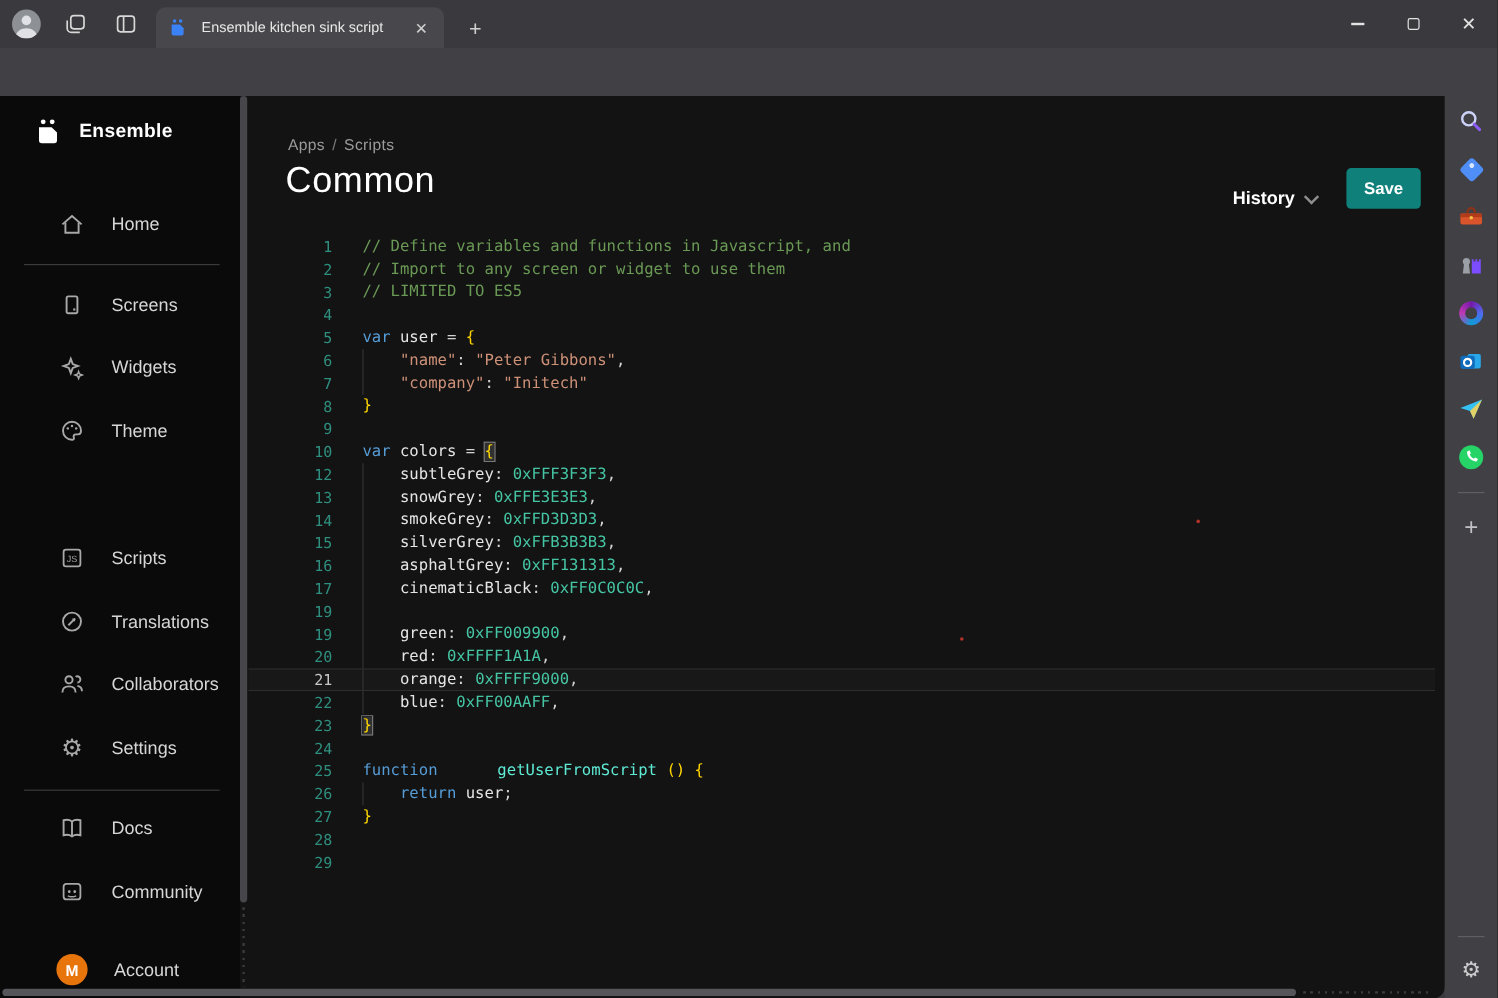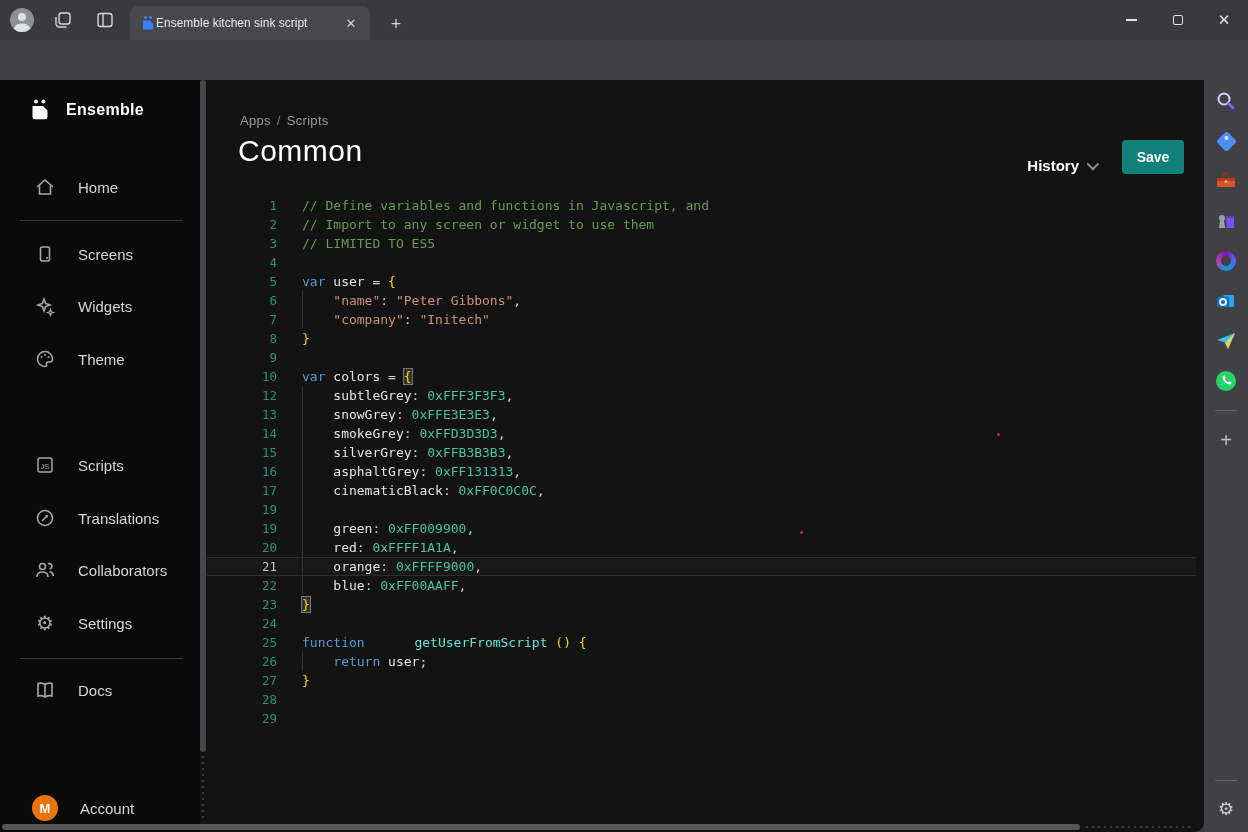--- a/index.html
+++ b/index.html
@@ -5,21 +5,21 @@
   * { margin:0; padding:0; box-sizing:border-box; }
   html,body { width:1248px; height:832px; overflow:hidden; background:#202020; }
   .window { position:relative; width:1248px; height:832px; font-family:"Liberation Sans",sans-serif; background:#3a3a3e; }
 
   
   .titlebar { position:absolute; left:0; top:0; width:100%; height:40px; background:#3a3a3e; }
   .avatar { position:absolute; left:10px; top:8px; width:24px; height:24px; border-radius:50%; background:#8d9196; overflow:hidden; }
   .avatar svg { position:absolute; left:0; top:0; }
   .tb-icon { position:absolute; top:9px; width:22px; height:22px; display:flex; align-items:center; justify-content:center; }
   .tab { position:absolute; left:130px; top:6px; width:240px; height:34px; background:#47474c; border-radius:8px 8px 0 0; display:flex; align-items:center; padding:0 10px; }
-  .tab-title { color:#e9e9e9; font-size:12px; margin-left:0; flex:1; white-space:nowrap; overflow:hidden; }
+  .tab-title { color:#e9e9e9; font-size:12px; margin-left:12px; flex:1; white-space:nowrap; overflow:hidden; }
   .tab-close { color:#cfcfcf; font-size:13px; width:18px; height:18px; display:flex; align-items:center; justify-content:center; border-radius:4px; }
   .newtab { position:absolute; left:384px; top:12px; color:#d0d0d0; font-size:18px; width:24px; height:24px; display:flex; align-items:center; justify-content:center; }
   .winctl { position:absolute; top:5px; width:32px; height:30px; display:flex; align-items:center; justify-content:center; color:#e3e3e3; }
   .winctl.min { left:1115px; } .winctl.max { left:1162px; } .winctl.close { left:1208px; font-size:15px; }
   .winctl .box { width:10px; height:10px; border:1px solid #e3e3e3; border-radius:2px; }
   .winctl .bar { width:11px; height:1.5px; background:#e3e3e3; }
 
   
   .toolbar { position:absolute; left:0; top:40px; width:100%; height:40px; background:#404045; }
   .nav-btn { position:absolute; top:48px; width:24px; height:24px; display:flex; align-items:center; justify-content:center; }
@@ -34,21 +34,21 @@
   .copilot { position:absolute; left:1212px; top:47px; width:26px; height:26px; border-radius:50%;
              background:radial-gradient(circle at 30% 30%, #7ee0f6, #3b7ff2 55%, #1f4ed8); }
 
   
   .page { position:absolute; left:0; top:80px; width:1204px; height:752px; background:#131313; border-bottom-right-radius:10px; overflow:hidden; }
 
   
   .app-sidebar { position:absolute; left:0; top:0; width:200px; height:100%; background:#0a0a0a; }
   .brand { position:absolute; left:28px; top:18px; display:flex; align-items:center; gap:14px; }
   .brand-name { color:#ffffff; font-size:16px; font-weight:bold; letter-spacing:.3px; }
-  .nav-item { position:absolute; left:0; width:200px; height:34px; display:flex; align-items:center; padding-left:34px; gap:22px; cursor:pointer; }
+  .nav-item { position:absolute; left:15px; width:200px; height:34px; display:flex; align-items:center; padding-left:34px; gap:22px; cursor:pointer; }
   .nav-icon { width:22px; height:22px; display:flex; align-items:center; justify-content:center; color:#a8a8a8; }
   .nav-label { color:#d6d6d6; font-size:15px; }
   .nav-divider { position:absolute; left:20px; width:163px; height:1px; background:#3a3a3a; }
   .gear-glyph { font-family:"DejaVu Sans",sans-serif; font-size:20px; color:#a8a8a8; line-height:1; }
   .account-avatar { width:26px; height:26px; border-radius:50%; background:#E8740C; color:#fff; font-size:13px; font-weight:bold; display:flex; align-items:center; justify-content:center; margin-left:-2px; }
 
   
   .v-scroll { position:absolute; left:199px; top:0; width:8px; height:100%; }
   .v-thumb { position:absolute; left:1px; top:0; width:6px; height:672px; background:#47474b; border-radius:3px; }
   .v-track { position:absolute; left:3px; top:676px; bottom:10px; width:2px;
@@ -291,20 +291,31 @@
 
       <div class="nav-item" style="top:593px">
         <span class="nav-icon">
             <svg width="22" height="22" fill="none" stroke="#a8a8a8" stroke-width="1.6">
               <path d="M11 5.5 c-2 -1.5 -4.5 -1.6 -7 -1 V17 c2.5 -.6 5 -.5 7 1 c2 -1.5 4.5 -1.6 7 -1 V4.5 c-2.5 -.6 -5 -.5 -7 1 Z"></path>
               <path d="M11 5.5 V18"></path>
             </svg>
           </span>
         <span class="nav-label">Docs</span>
       </div>
+      <div class="nav-item" style="top:646px">
+        <span class="nav-icon">
+            <svg width="22" height="22" fill="none" stroke="#a8a8a8" stroke-width="1.5">
+              <rect x="4" y="4.5" width="14" height="13" rx="2.5"></rect>
+              <ellipse cx="8.7" cy="11" rx="1.1" ry="1.3" fill="#a8a8a8" stroke="none"></ellipse>
+              <ellipse cx="13.3" cy="11" rx="1.1" ry="1.3" fill="#a8a8a8" stroke="none"></ellipse>
+              <path d="M7.5 14.5 c2.2 1 4.8 1 7 0" stroke-width="1.1"></path>
+            </svg>
+          </span>
+        <span class="nav-label">Community</span>
+      </div>
       <div class="nav-item" style="top:711px">
         <span class="account-avatar">M</span>
         <span class="nav-label">Account</span>
       </div>
     </div>
 
     <div class="v-scroll">
       <div class="v-thumb"></div>
       <div class="v-track"></div>
     </div>

